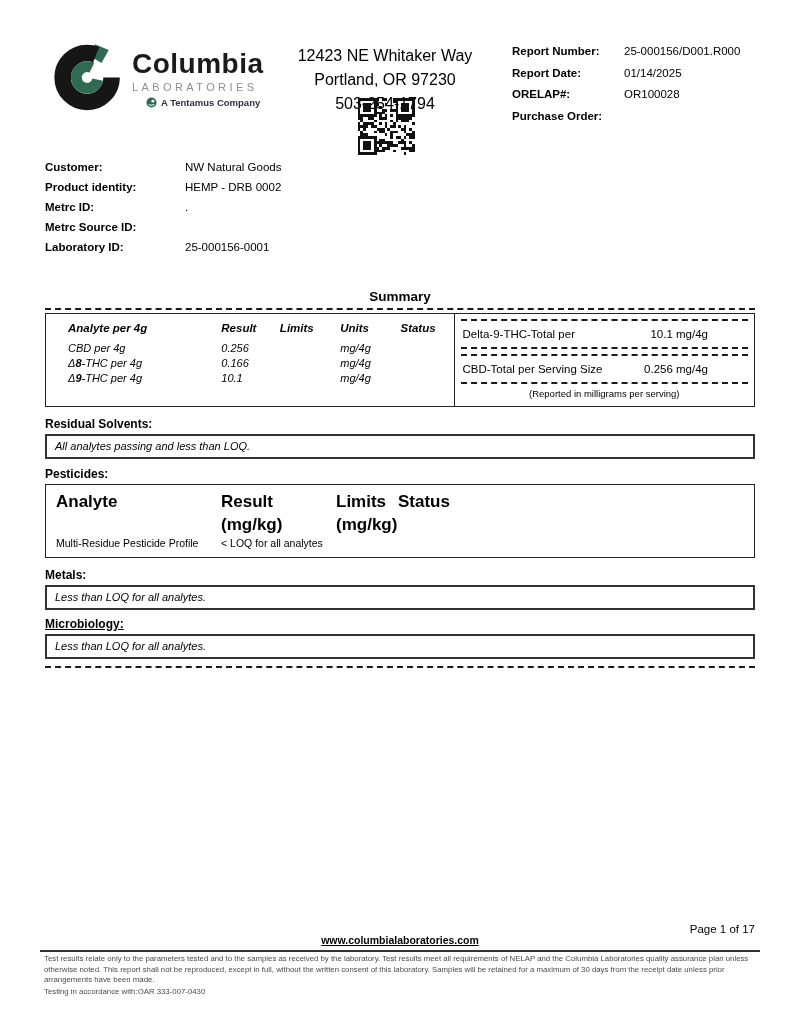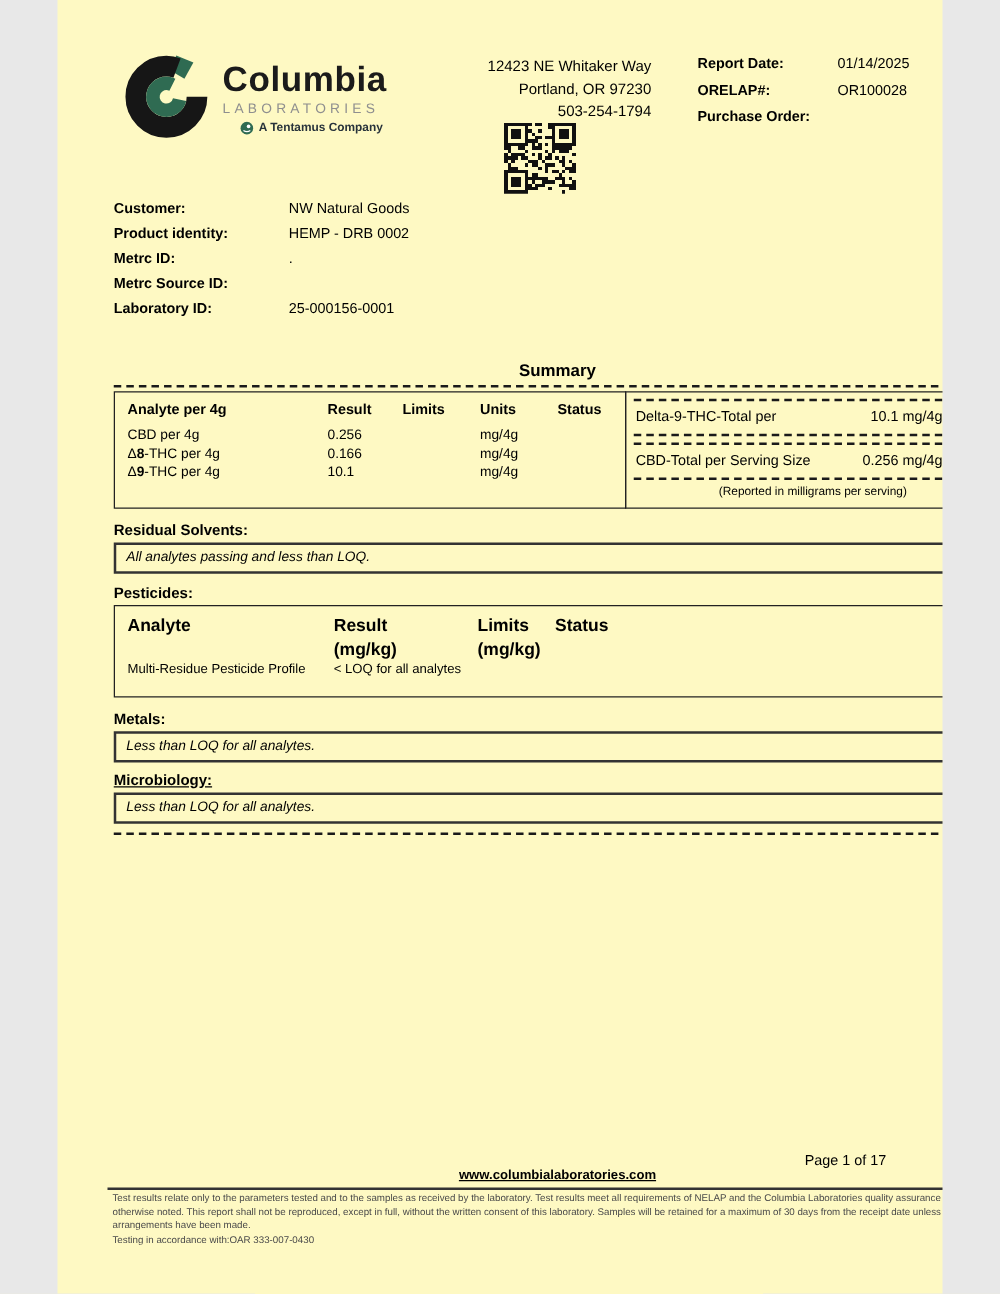--- a/index.html
+++ b/index.html
@@ -1,63 +1,63 @@
 <!DOCTYPE html>
 <html><head>
 <meta charset="utf-8">
 <style>
   html,body{margin:0;padding:0;background:#e8e8e8;}
   .page{
-    width:708px;height:1035px;background:#fef9c3;position:relative;
+    width:800px;height:1035px;background:#ffffff;position:relative;
     font-family:"Liberation Sans","DejaVu Sans",sans-serif;color:#000;
     margin:0 auto;overflow:hidden;
   }
   
   .header{position:absolute;left:0;top:0;width:800px;height:160px;}
   .logo{position:absolute;left:52px;top:40px;display:flex;gap:4px;}
   .logo-mark{width:76px;height:72px;}
   .logo-textcol{margin-top:10px;}
   .logo-word{font-size:28px;font-weight:bold;color:#1b1b1b;letter-spacing:.5px;line-height:1;}
   .logo-sub{font-size:11px;color:#8f8f8f;letter-spacing:3.4px;margin-top:3px;}
   .tentamus{display:flex;align-items:center;gap:4px;margin-top:4px;margin-left:14px;}
   .tentamus-text{font-size:9.5px;font-weight:bold;color:#28333b;}
-  .address{position:absolute;left:295px;top:44px;width:180px;text-align:right;font-size:12px;line-height:1.5;}
+  .address{position:absolute;left:295px;top:44px;width:180px;text-align:center;font-size:16px;line-height:1.5;}
   .qr{position:absolute;left:354px;top:98px;width:64px;height:57px;}
   .report-info{position:absolute;left:512px;top:45px;font-size:11.5px;}
   .ri-row{display:flex;height:21.5px;align-items:flex-start;}
   .ri-label{font-weight:bold;width:112px;flex:0 0 112px;}
   .ri-value{white-space:pre-wrap;}
   
   .customer{position:absolute;left:45px;top:161px;font-size:11.5px;}
   .cu-row{display:flex;height:20px;}
   .cu-label{font-weight:bold;width:140px;flex:0 0 140px;}
   .cu-value{white-space:pre-wrap;}
   
   .content{position:absolute;left:45px;top:289px;width:710px;}
   .summary-title{text-align:center;font-weight:bold;font-size:13.5px;}
   .dash-hr{border:none;border-top:2px dashed #1a1a1a;margin:4px 0 0 0;}
   .sec-heading{font-weight:bold;font-size:12px;margin-top:5px;}
   
   .potency-wrap{display:flex;margin-top:3px;align-items:stretch;}
-  .pot-box{width:410px;flex:0 0 410px;border:1.5px solid #222;box-sizing:border-box;padding:6px 10px 4px 10px;height:94px;}
+  .pot-box{width:410px;flex:0 0 410px;border:1.5px solid #222;box-sizing:border-box;padding:6px 10px 4px 22px;height:94px;font-style:italic;}
   .pot-table{width:100%;border-collapse:collapse;font-size:11px;}
   .pot-table th{text-align:left;font-size:11.5px;padding:2px 0 6px 0;font-weight:bold;}
   .pot-table td{padding:1.5px 0;}
   .c-analyte{width:160px;}.c-result{width:60px;}.c-limits{width:62px;}.c-units{width:62px;}.c-status{width:44px;}
   .tot-box{flex:1 1 auto;border:1.5px solid #222;border-left:1.5px solid #222;margin-left:-1.5px;box-sizing:border-box;padding:5px 6px 2px 6px;height:94px;display:flex;flex-direction:column;}
   .tot-row{border-top:2px dashed #1a1a1a;border-bottom:2px dashed #1a1a1a;display:flex;justify-content:space-between;align-items:center;padding:7px 2px;font-size:11.5px;}
   .tot-row + .tot-row{margin-top:5px;}
   .tot-value{margin-right:38px;}
   .tot-note{text-align:center;font-size:9.5px;margin-top:4px;}
   
   .stmt-box{border:2px solid #333;margin-top:3px;padding:3px 8px;font-size:11px;font-style:italic;height:15px;line-height:15px;}
   
   .pest-box{border:1.5px solid #222;margin-top:3px;box-sizing:border-box;padding:6px 10px;height:74px;}
   .pest-grid{display:grid;grid-template-columns:165px 115px 62px 80px 1fr;font-size:11px;}
-  .pest-grid .hcell{font-weight:bold;line-height:1.35;font-size:14px;}
+  .pest-grid .hcell{font-weight:bold;line-height:1.35;font-size:17px;}
   .pest-row{display:grid;grid-template-columns:165px 115px 62px 80px 1fr;font-size:10.5px;margin-top:0;}
   
   .page-number{position:absolute;right:45px;top:923px;font-size:11.5px;}
   .website{position:absolute;left:0;top:934px;width:800px;text-align:center;font-size:10.5px;font-weight:bold;text-decoration:underline;color:#000;}
   .footer-line{position:absolute;left:40px;top:950px;width:720px;border-top:2.5px solid #333;}
   .disclaimer{position:absolute;left:44px;top:954px;width:714px;font-size:7.8px;color:#4a4a4a;line-height:1.35;}
   .testing{position:absolute;left:44px;top:987px;font-size:7.8px;color:#4a4a4a;display:flex;}
 </style>
 </head>
 <body>
@@ -317,20 +317,24 @@
           <rect x="3" y="20" width="1" height="1"></rect>
           <rect x="4" y="20" width="1" height="1"></rect>
           <rect x="5" y="20" width="1" height="1"></rect>
           <rect x="6" y="20" width="1" height="1"></rect>
           <rect x="17" y="20" width="1" height="1"></rect>
         </svg>
     </div>
 
     <div class="report-info">
       <div class="ri-row">
+        <span class="ri-label">Report Number:</span>
+        <span class="ri-value">25-000156/D001.R000</span>
+      </div>
+      <div class="ri-row">
         <span class="ri-label">Report Date:</span>
         <span class="ri-value">01/14/2025</span>
       </div>
       <div class="ri-row">
         <span class="ri-label">ORELAP#:</span>
         <span class="ri-value">OR100028</span>
       </div>
       <div class="ri-row">
         <span class="ri-label">Purchase Order:</span>
         <span class="ri-value"></span>

